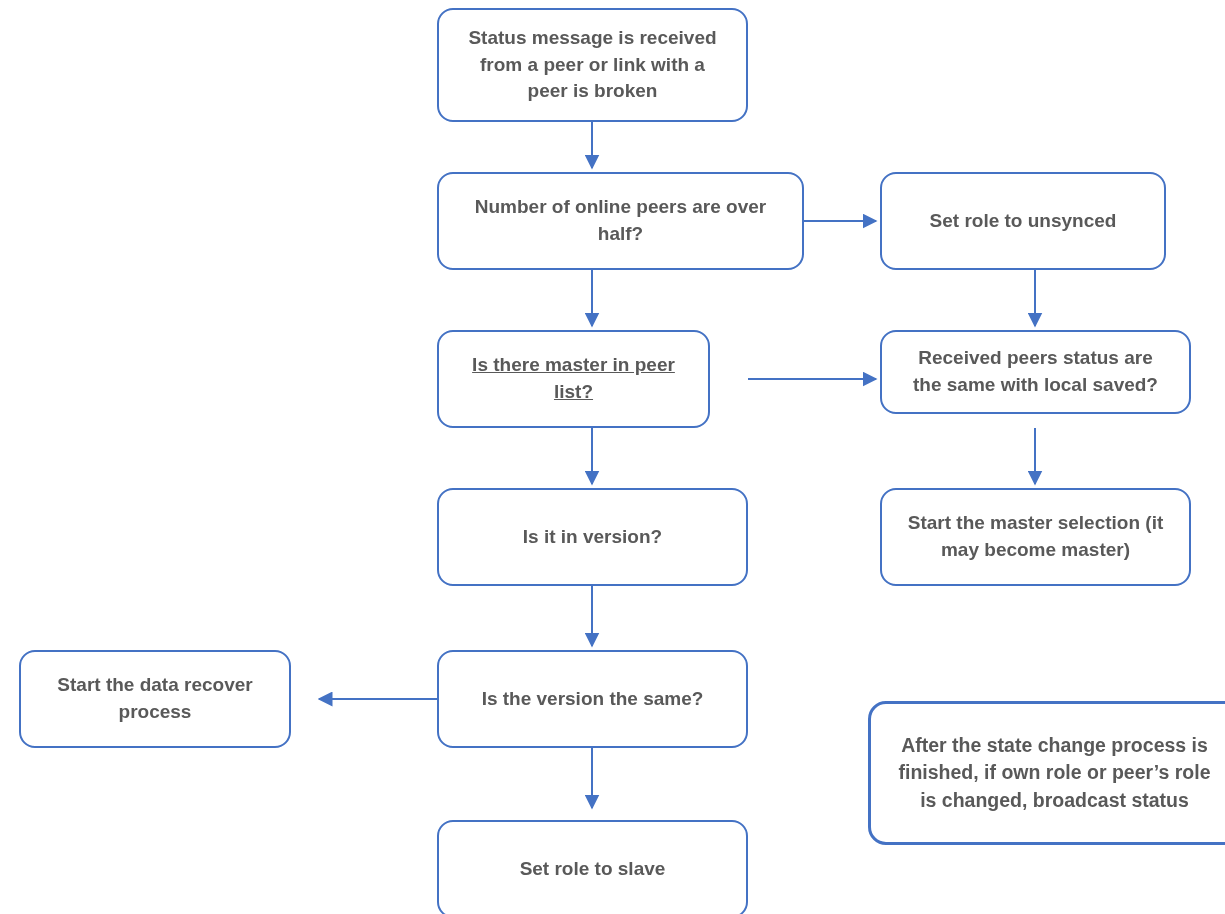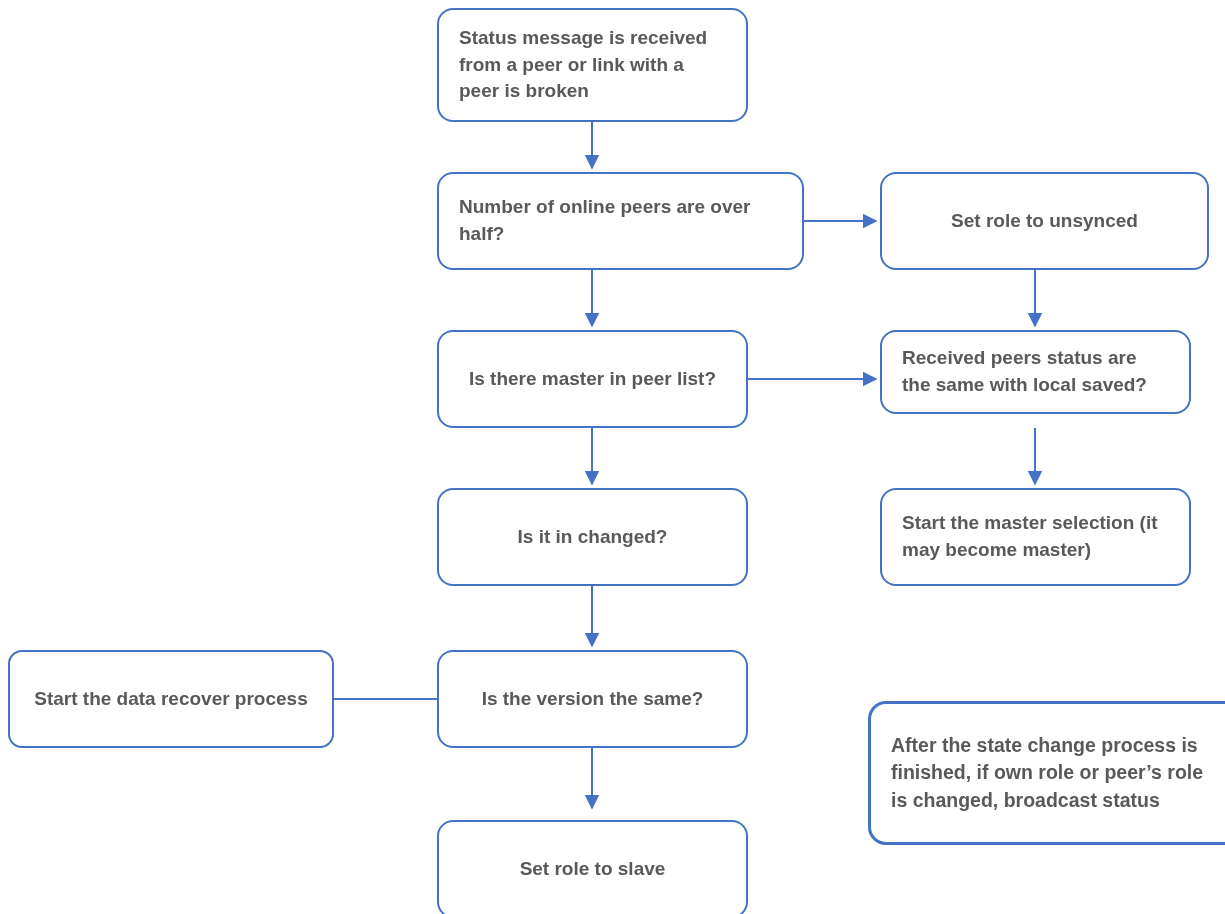--- a/index.html
+++ b/index.html
@@ -27,20 +27,21 @@
   }
   .node {
     position: absolute;
     box-sizing: border-box;
     border: 2px solid #4472C4;
     border-radius: 16px;
     background: #ffffff;
     display: flex;
     align-items: center;
     justify-content: center;
+    text-align: center;
     color: #595959;
     font-size: 19px;
     font-weight: 600;
     line-height: 1.4;
     padding: 8px 20px;
   }
   .node.note {
     border-width: 3px;
     border-radius: 18px;
     font-size: 19.5px;
@@ -71,45 +72,45 @@
   </svg>
 
   <div class="node" style="left:437px; top:8px;   width:311px; height:114px;">
     <span>Status message is received from a peer or link with a peer is broken</span>
   </div>
 
   <div class="node" style="left:437px; top:172px; width:367px; height:98px;">
     <span>Number of online peers are over half?</span>
   </div>
 
-  <div class="node" style="left:880px; top:172px; width:329px; height:98px;">
+  <div class="node" style="left:880px; top:172px; width:286px; height:98px;">
     <span>Set role to unsynced</span>
   </div>
 
-  <div class="node" style="left:437px; top:330px; width:311px; height:98px;">
+  <div class="node" style="left:437px; top:330px; width:273px; height:98px;text-decoration:underline;">
     <span>Is there master in peer list?</span>
   </div>
 
   <div class="node" style="left:880px; top:330px; width:311px; height:84px;">
     <span>Received peers status are the same with local saved?</span>
   </div>
 
   <div class="node" style="left:437px; top:488px; width:311px; height:98px;">
-    <span>Is it in changed?</span>
+    <span>Is it in version?</span>
   </div>
 
   <div class="node" style="left:880px; top:488px; width:311px; height:98px;">
     <span>Start the master selection (it may become master)</span>
   </div>
 
   <div class="node" style="left:437px; top:650px; width:311px; height:98px;">
     <span>Is the version the same?</span>
   </div>
 
-  <div class="node" style="left:8px; top:650px; width:326px; height:98px;border-radius:14px;">
+  <div class="node" style="left:19px; top:650px; width:272px; height:98px;">
     <span>Start the data recover process</span>
   </div>
 
   <div class="node" style="left:437px; top:820px; width:311px; height:98px;">
     <span>Set role to slave</span>
   </div>
 
   <div class="node note" style="left:845px; top:701px; width:373px; height:144px;">
     <span>After the state change process is finished, if own role or peer’s role is changed, broadcast status</span>
   </div>

